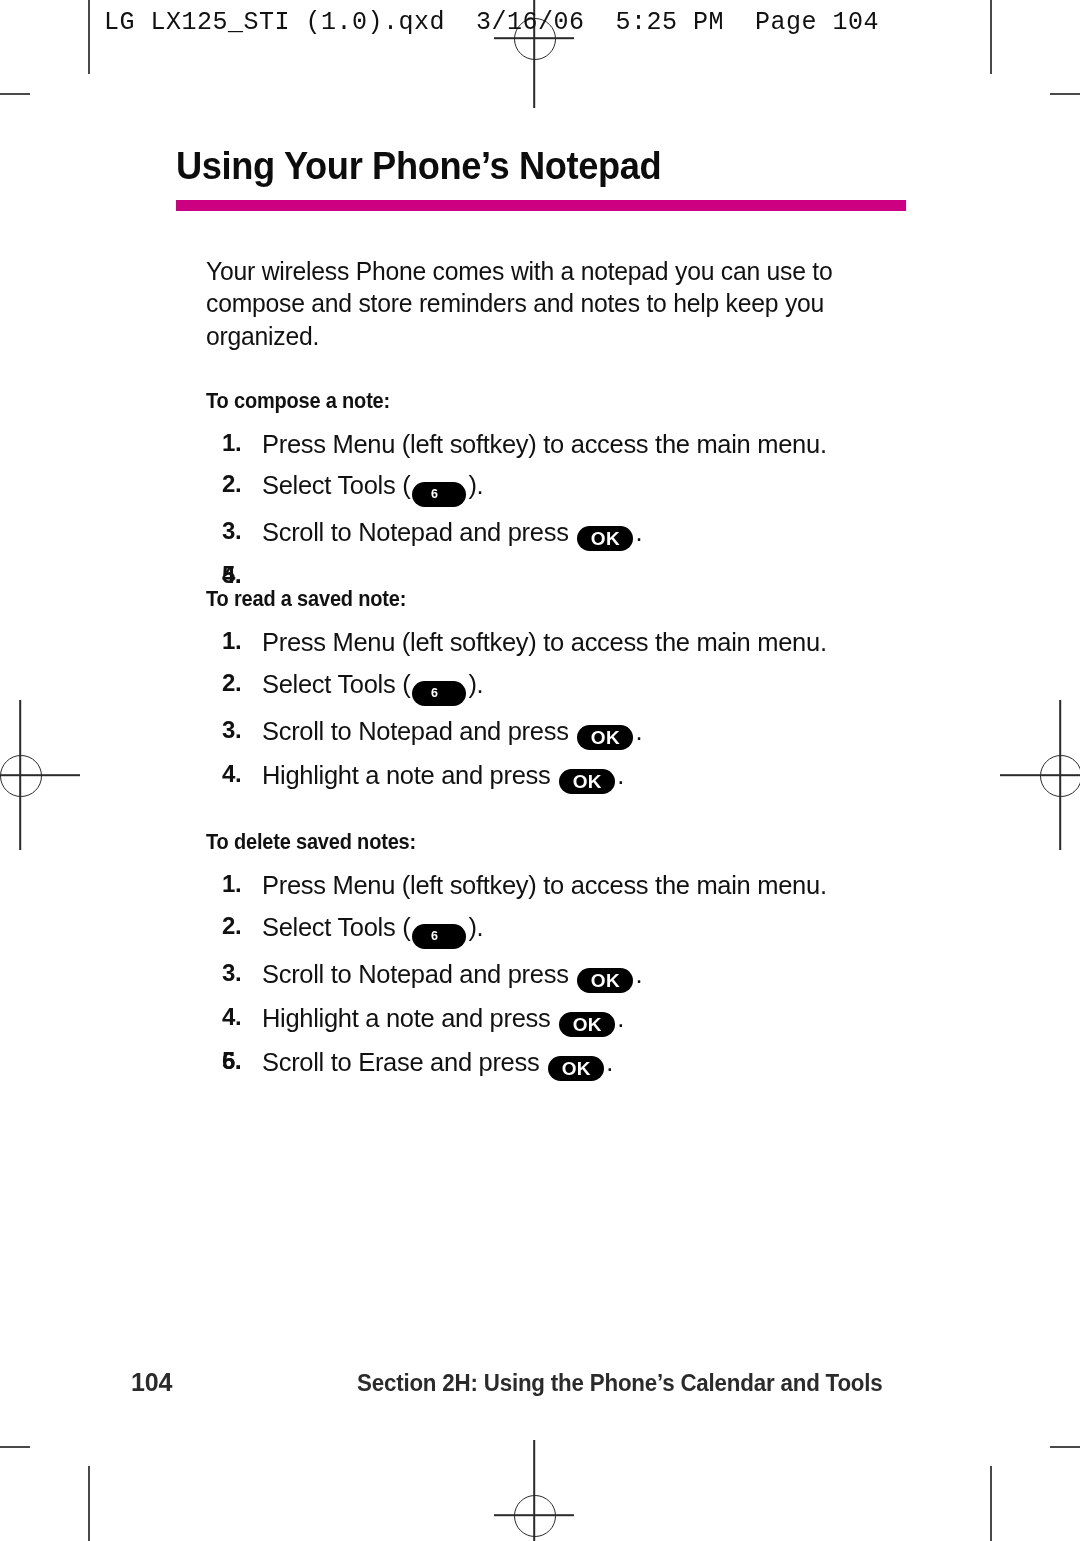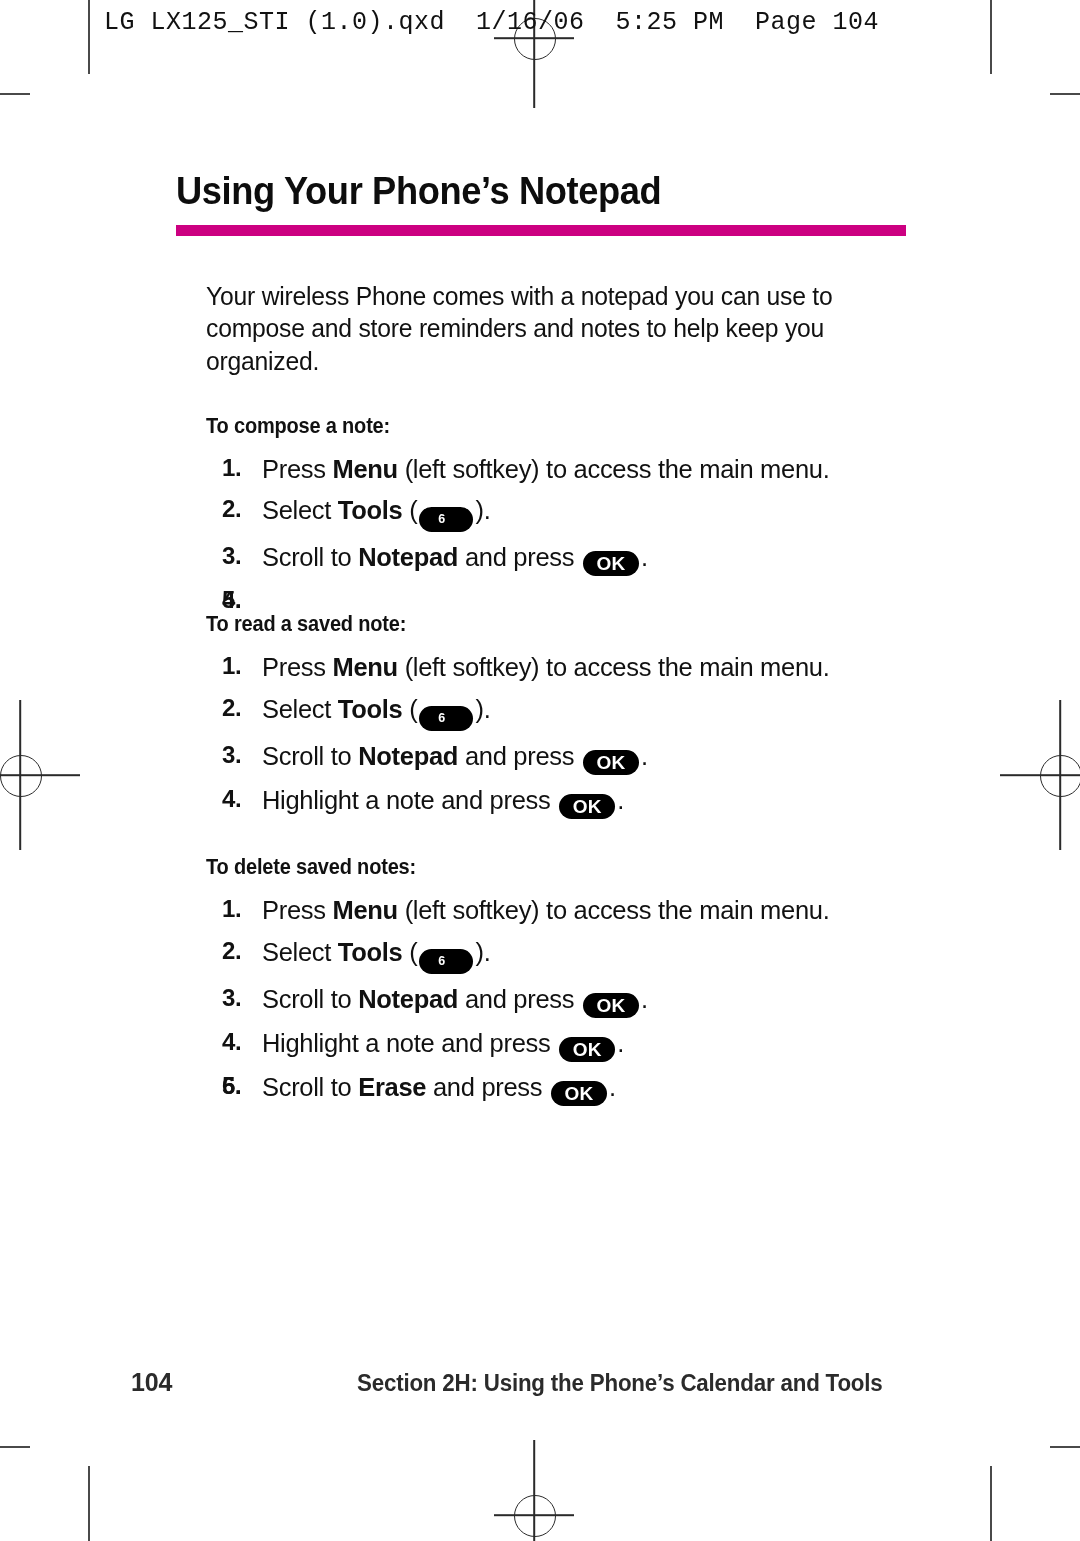--- a/index.html
+++ b/index.html
@@ -43,21 +43,21 @@
     font-size: 25px;
     letter-spacing: 0.5px;
     color: #111;
     white-space: pre;
   }
 
   
   .content {
     position: absolute;
     left: 176px;
-    top: 169px;
+    top: 144px;
     width: 740px;
   }
 
   h1.page-title {
     margin: 0;
     font-size: 39px;
     font-weight: bold;
     letter-spacing: -0.4px;
     color: #0d0d0d;
     line-height: 1.15;
@@ -115,21 +115,21 @@
     position: absolute;
     left: 0;
     top: 0;
     font-weight: bold;
     font-size: 24px;
     color: #111;
   }
   ol.steps li .txt {
     display: inline;
   }
-  ol.steps li b { font-weight: bold; }
+  ol.steps li b { font-weight: normal; }
 
   
   .key {
     display: inline-block;
     vertical-align: -4px;
     background: #000000;
     color: #ffffff;
     border-radius: 13px;
     text-align: center;
     font-weight: bold;
@@ -210,21 +210,21 @@
   <span class="hline"></span>
   <span class="circle"></span>
 </div>
 
 <div class="regmark" style="left:494px; top:1440px; width:80px; height:150px;">
   <span class="vline"></span>
   <span class="hline"></span>
   <span class="circle"></span>
 </div>
 
-<div class="page-header">LG LX125_STI (1.0).qxd  1/16/06  5:25 PM  Page 104</div>
+<div class="page-header">LG LX125_STI (1.0).qxd  3/16/06  5:25 PM  Page 104</div>
 
 <div class="content">
 
   <h1 class="page-title">Using Your Phone’s Notepad</h1>
   <div class="title-rule" style="background: rgb(204, 0, 129);"></div>
 
   <p class="intro">Your wireless Phone comes with a notepad you can use to compose and store reminders and notes to help keep you organized.</p>
 
   <div id="sections-host">
       <div class="section-head">To compose a note:</div>

